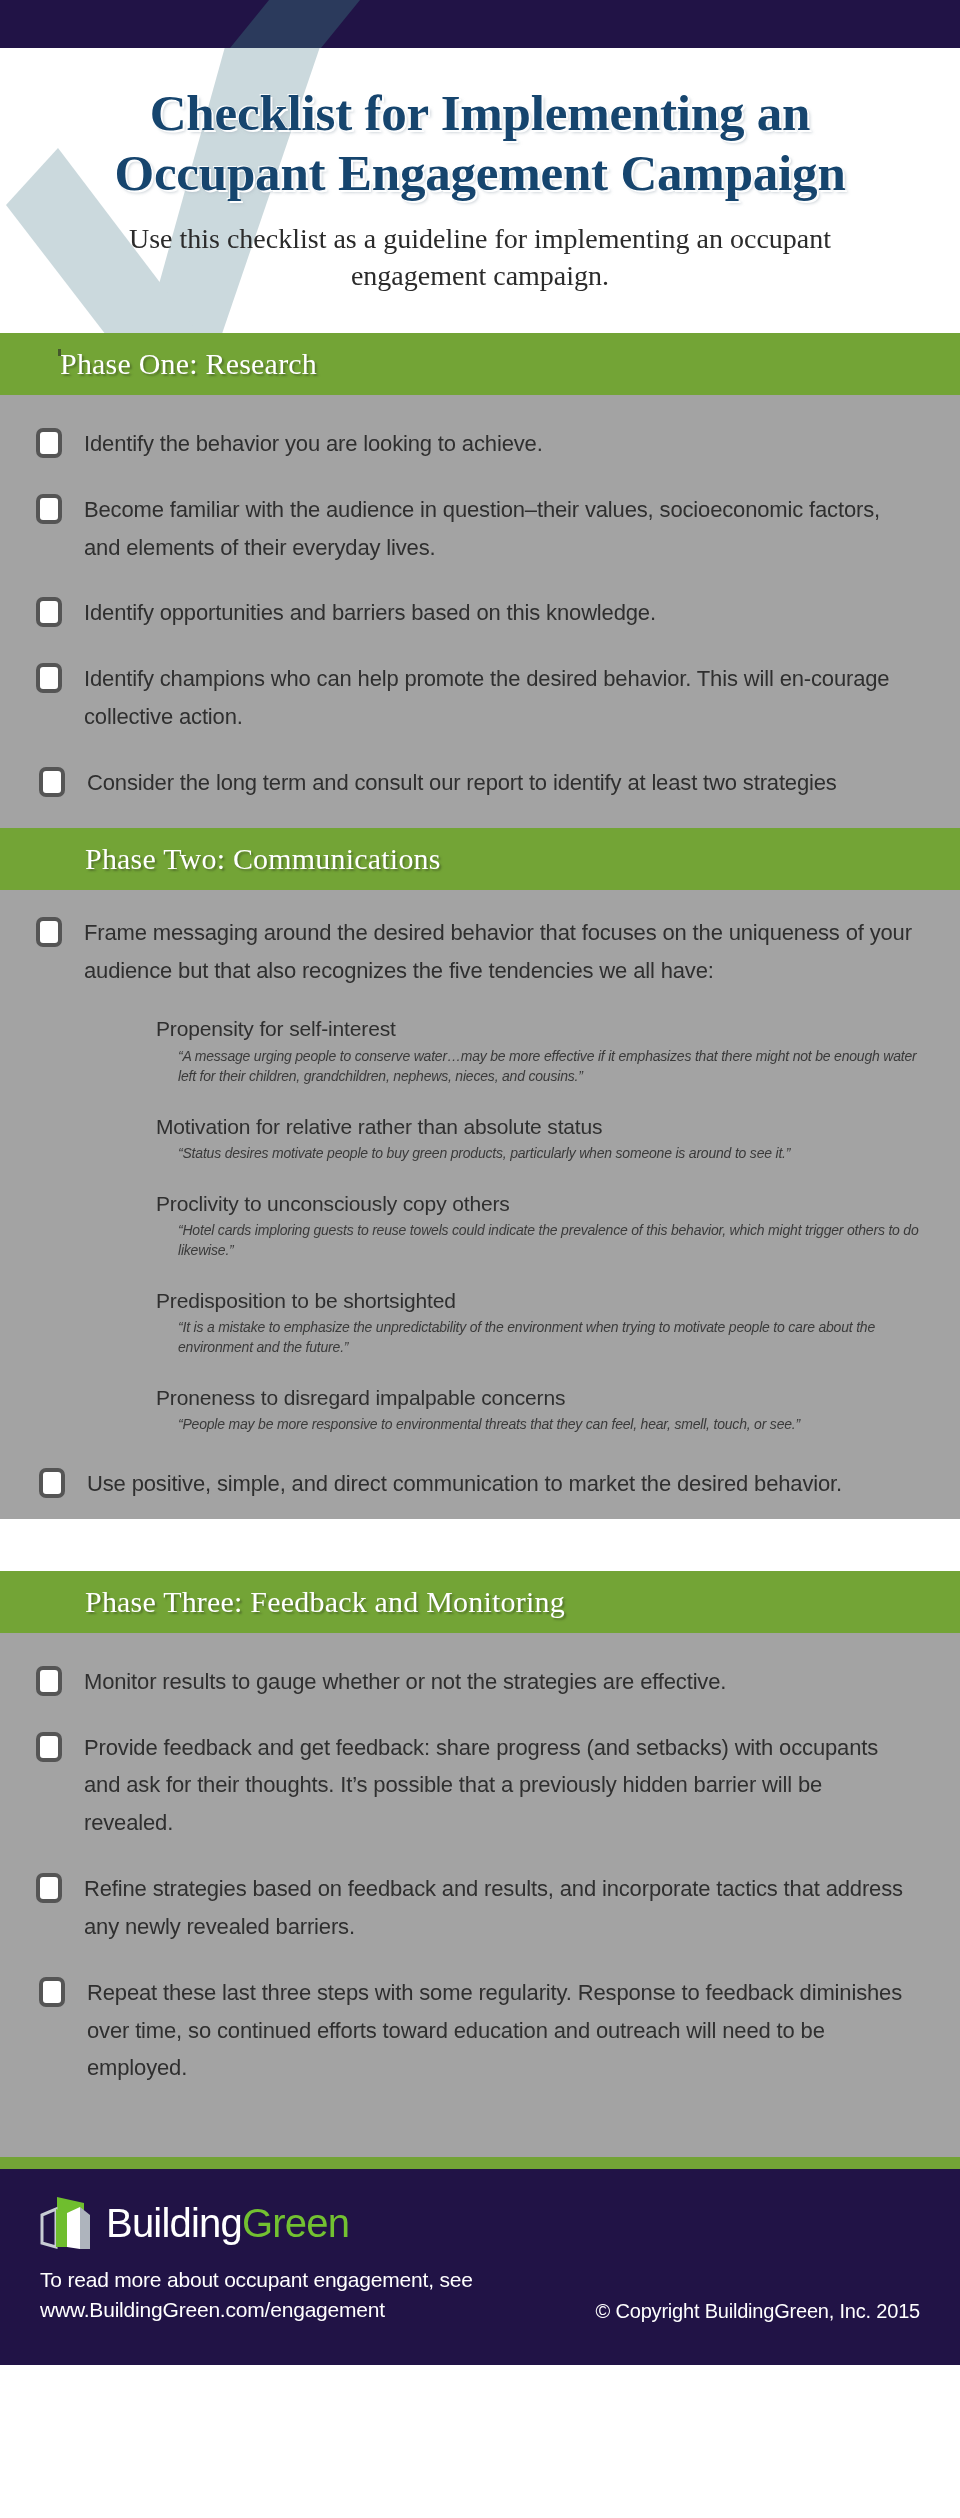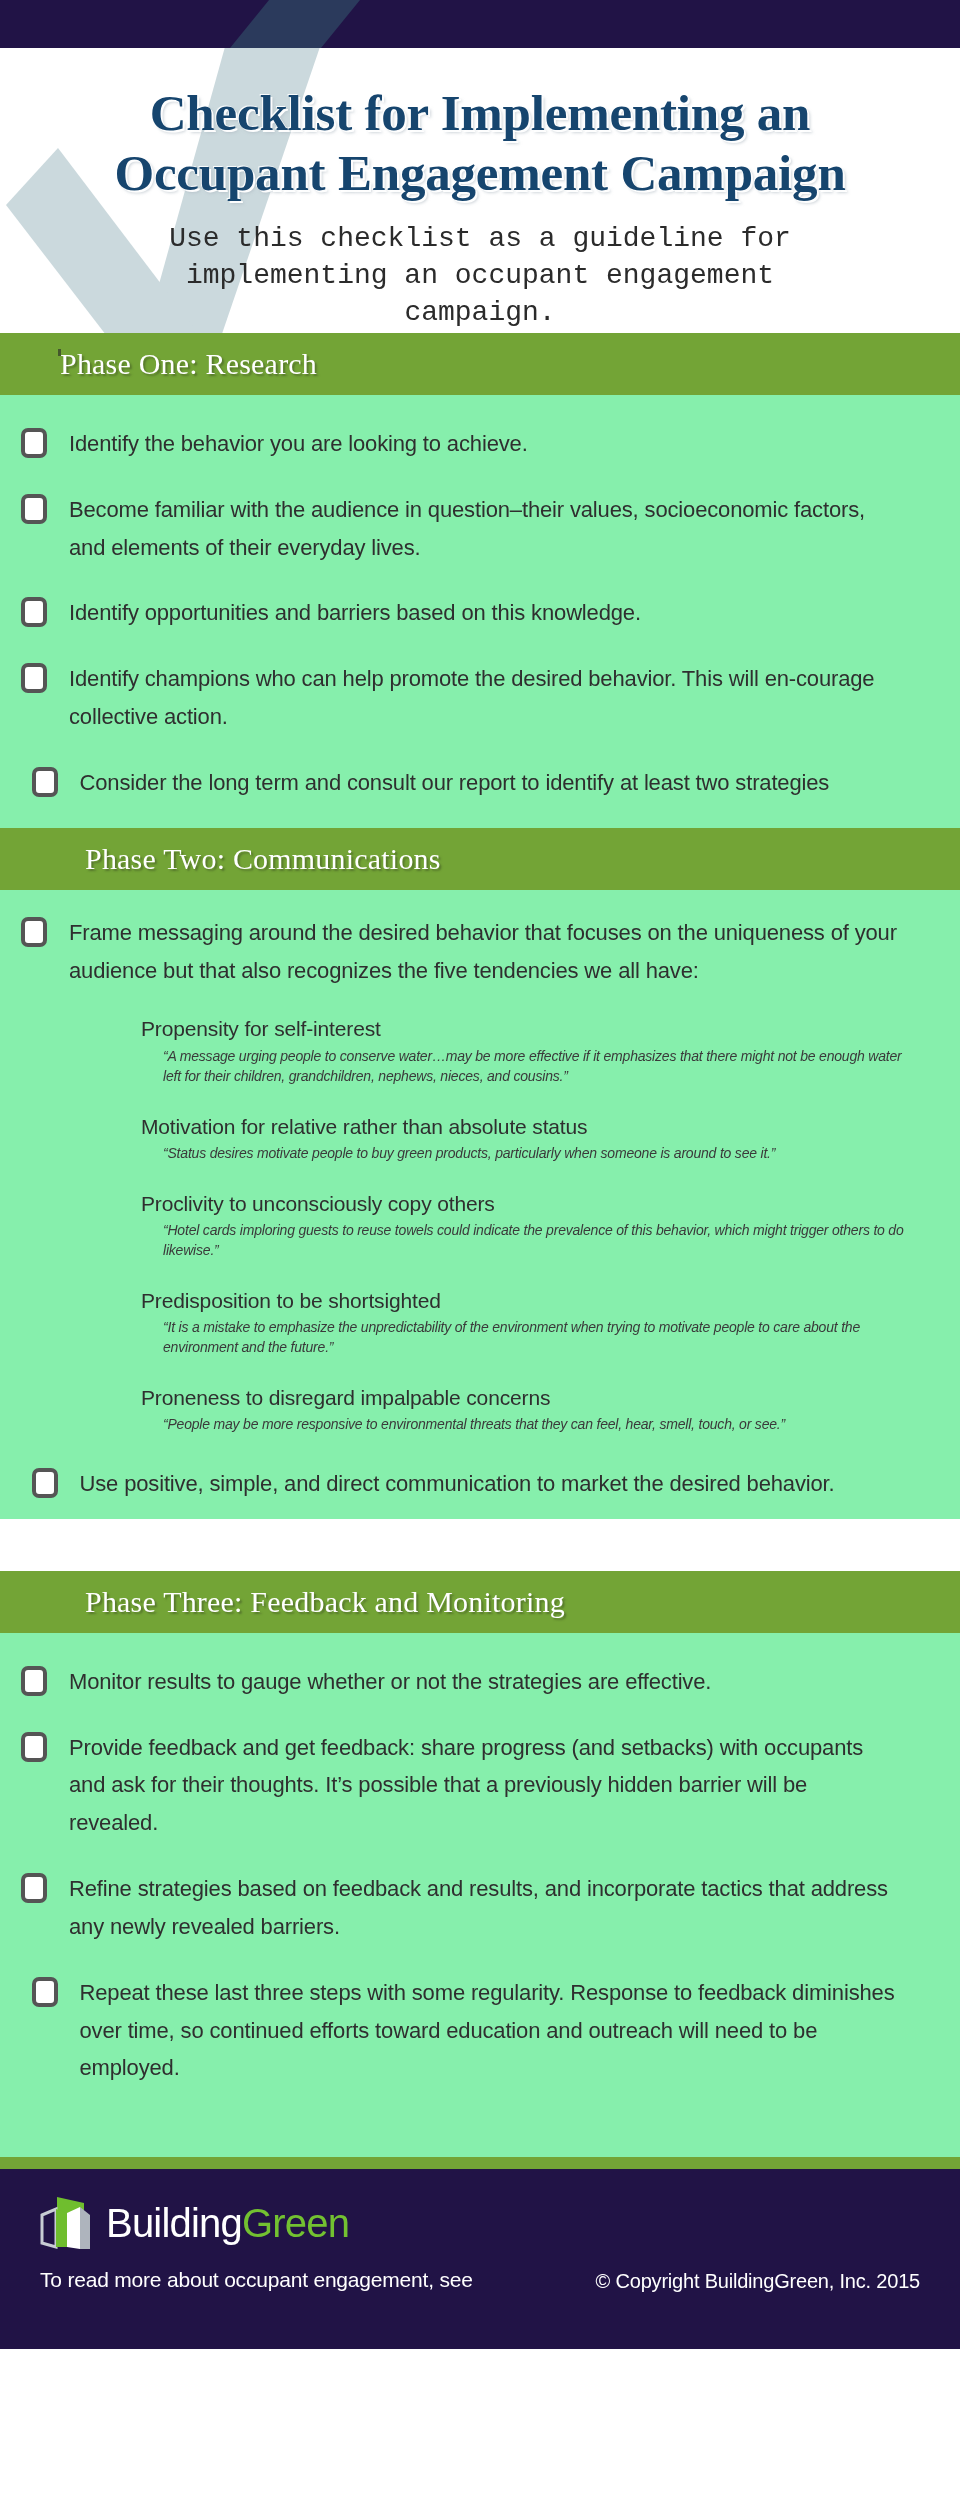--- a/index.html
+++ b/index.html
@@ -76,21 +76,21 @@
     text-shadow: 2px 2px 0 rgba(255,255,255,0.95),
                  -1px -1px 0 rgba(255,255,255,0.9),
                  3px 3px 3px rgba(170,180,190,0.55);
   }
   .subtitle {
     position: relative;
     z-index: 2;
     margin: 18px auto 1px auto;
     max-width: 740px;
     text-align: center;
-    font-family: Liberation Mono, monospace;
+    font-family: Liberation Serif, serif;
     font-size: 28px;
     line-height: 1.32;
     color: #2b2b2b;
   }
 
   
   .phase-bar {
     position: relative;
     background: #73a436;
     height: 62px;
@@ -115,22 +115,22 @@
     color: #ffffff;
     letter-spacing: 0.2px;
     text-shadow: 2px 2px 2px rgba(60,80,35,0.55);
   }
   .phase-bar.nudge { padding-left: 85px; }
 
   
   .section {
     position: relative;
     z-index: 2;
-    background: #86efac;
-    padding: 26px 40px 24px 21px;
+    background: #a3a3a3;
+    padding: 26px 40px 24px 36px;
     box-sizing: border-box;
   }
   .section.sec-one   { padding-top: 30px; padding-bottom: 26px; }
   .section.sec-two   { padding-top: 24px; padding-bottom: 16px; }
   .section.sec-three { padding-top: 30px; padding-bottom: 70px; }
 
   .check-item {
     display: flex;
     align-items: flex-start;
     margin-bottom: 28px;
@@ -377,19 +377,20 @@
         </svg>
       </span>
       <span class="logo-word">
         <span class="w1">Building</span><span class="w2">Green</span>
       </span>
     </div>
 
     <div class="footer-bottom">
       <div class="footer-left">
         <div>To read more about occupant engagement, see</div>
+        <div>www.BuildingGreen.com/engagement</div>
       </div>
       <div class="footer-right">© Copyright BuildingGreen, Inc. 2015</div>
     </div>
 
   </div>
 
 </div>
 
 </body></html>

